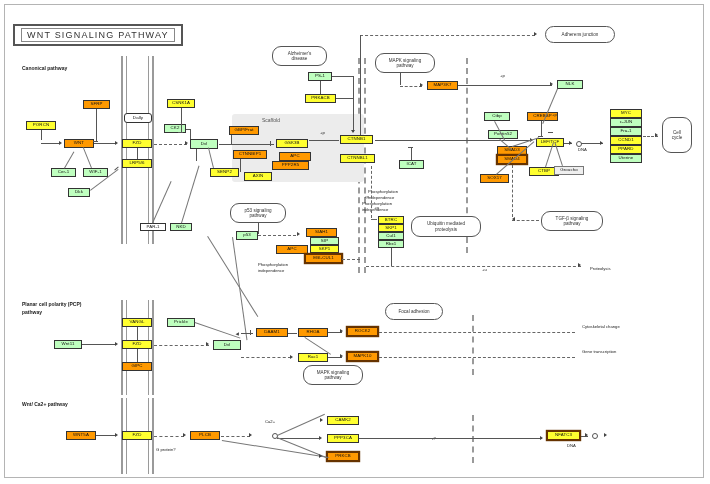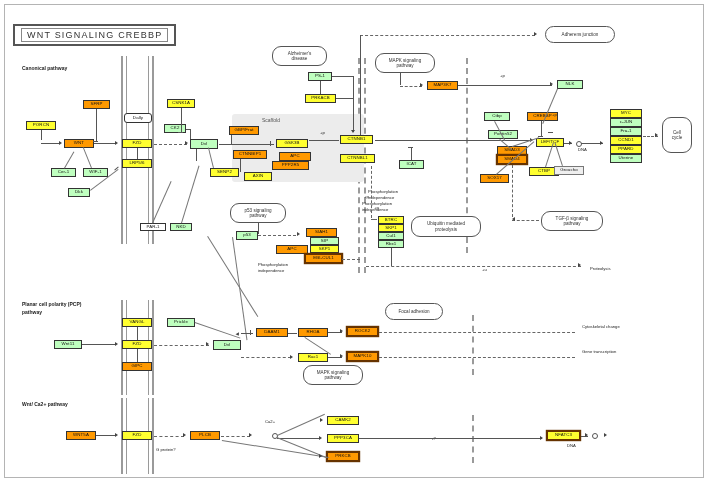--- a/index.html
+++ b/index.html
@@ -66,21 +66,21 @@
   
   .scaffold{position:absolute;background:#ececec;border-radius:3px;}
 </style>
 </head>
 <body>
 
 <div id="canvas">
   <div id="frame"></div>
 
   <div class="title-box" style="left:13px;top:24px;">
-    <div class="inner">WNT SIGNALING CREBBP</div>
+    <div class="inner">WNT SIGNALING PATHWAY</div>
   </div>
 
   <div class="lbl b" style="left:22px;top:66px;">Canonical pathway</div>
   <div class="lbl b" style="left:22px;top:302px;">Planar cell polarity (PCP)</div>
   <div class="lbl b" style="left:22px;top:310px;">pathway</div>
   <div class="lbl b" style="left:22px;top:402px;">Wnt/ Ca2+ pathway</div>
 
   <div class="mem" style="left:121px;top:56px;height:188px;"></div>
   <div class="memline" style="left:126px;top:56px;height:188px;"></div>
   <div class="memline" style="left:148px;top:56px;height:188px;"></div>

